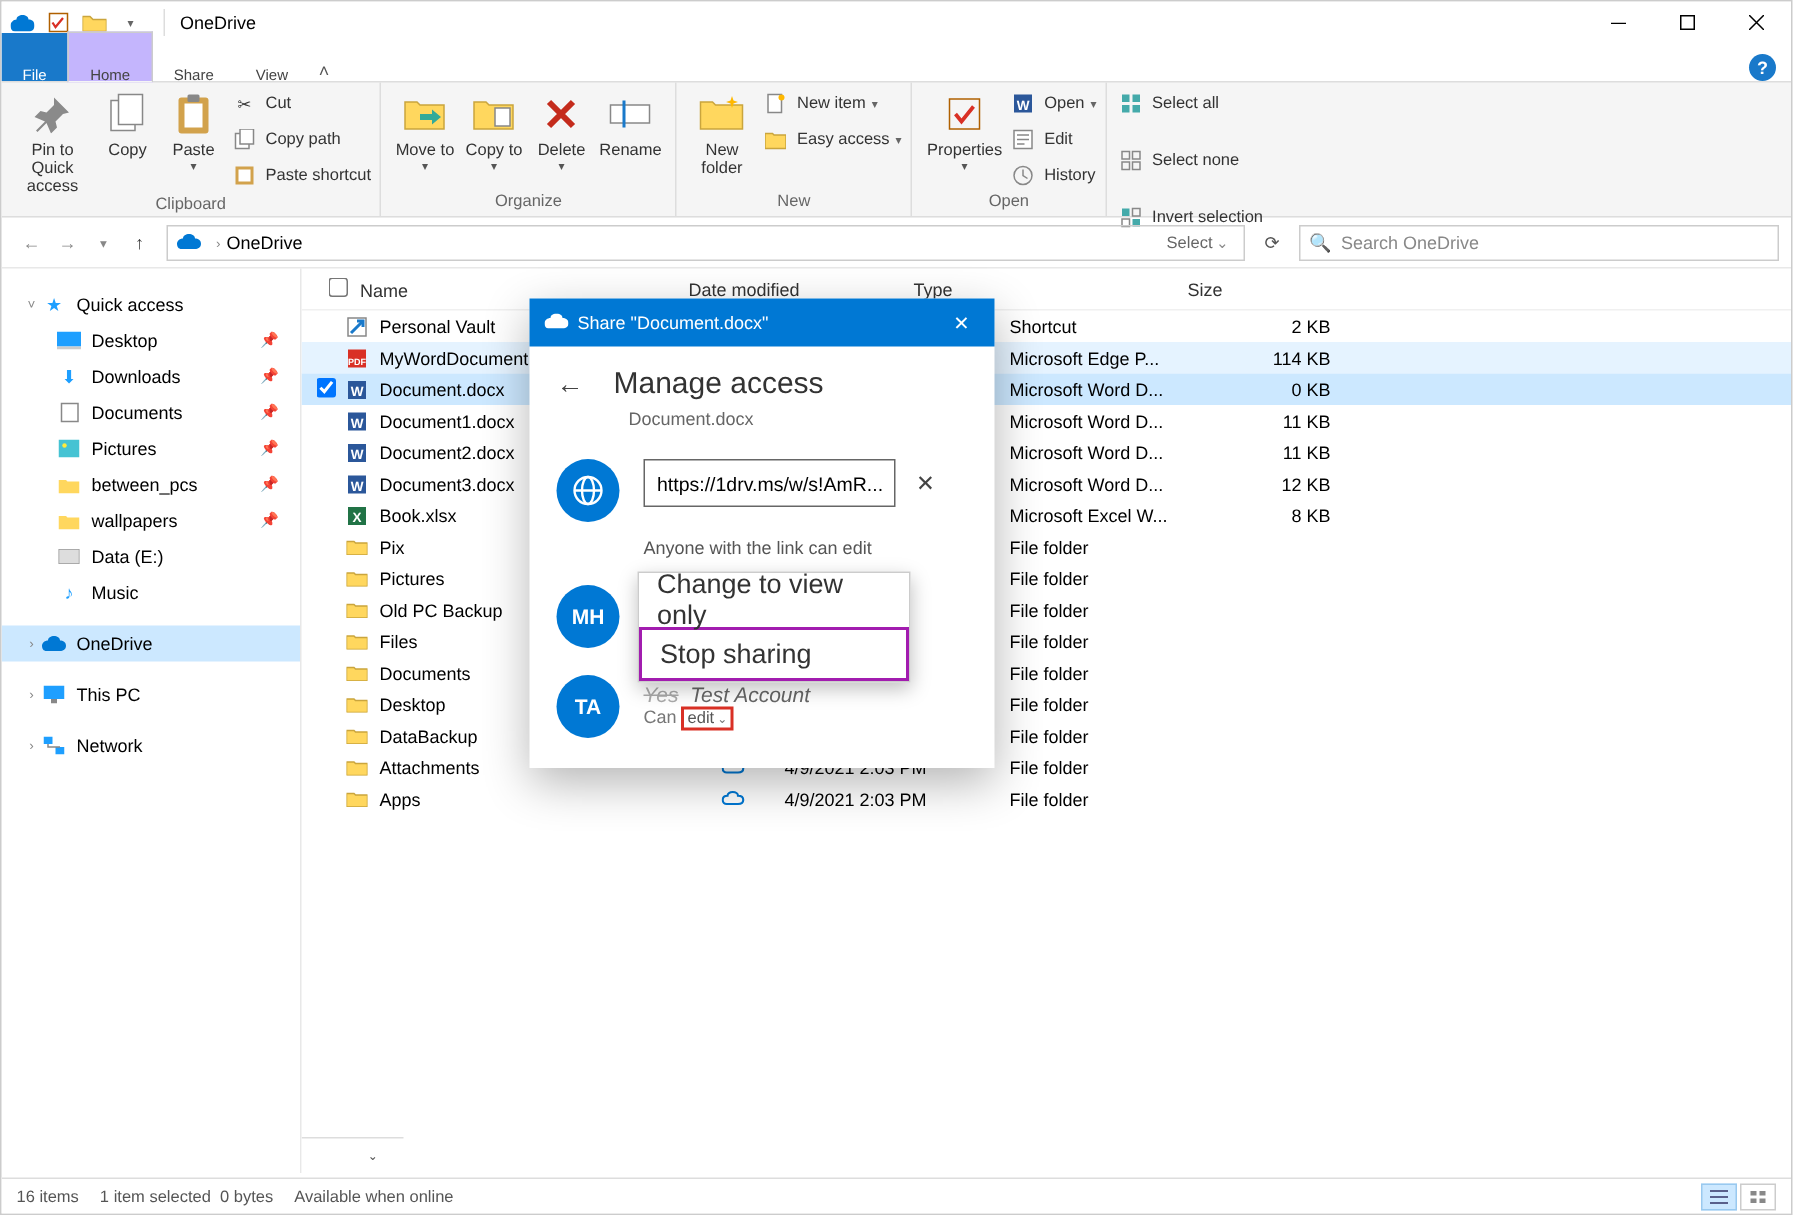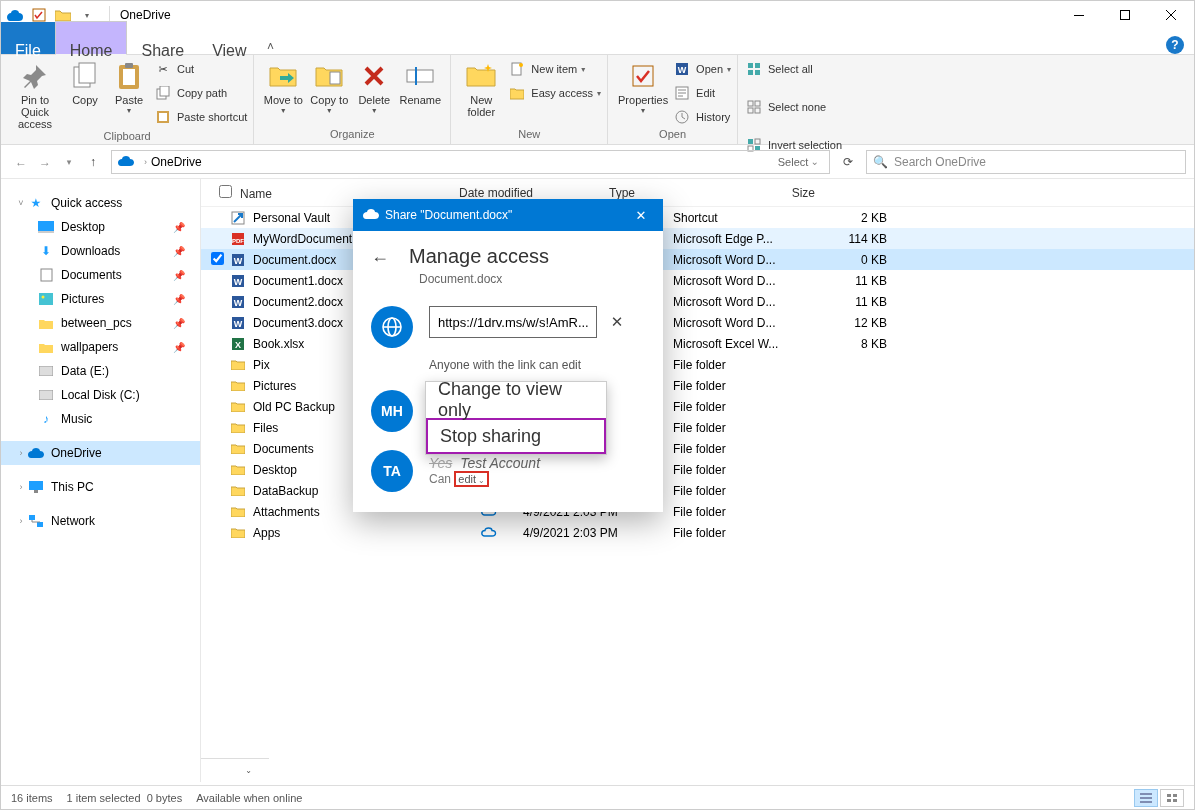--- a/index.html
+++ b/index.html
@@ -9,21 +9,21 @@
   .titlebar { display:flex; align-items:center; height:28px; background:#fff; }
   .titlebar .qa { display:flex; align-items:center; padding:0 4px; }
   .titlebar .qa .ic { width:20px; height:20px; display:flex; align-items:center; justify-content:center; margin-right:4px; }
   .titlebar .sep { width:1px; height:18px; background:#ddd; margin:0 4px; }
   .titlebar .title { padding-left:6px; font-size:12px; }
   .titlebar .winctrls { margin-left:auto; display:flex; }
   .winbtn { width:46px; height:28px; display:flex; align-items:center; justify-content:center; color:#000; }
 
   
   .menutabs { display:flex; align-items:flex-end; height:25px; background:#fff; position:relative; }
-  .mtab { padding:16px 14px; height:21px; line-height:25px; font-size:16px; color:#444; }
+  .mtab { padding:16px 14px; height:21px; line-height:25px; font-size:10px; color:#444; }
   .mtab.file { background:#1979ca; color:#fff; }
   .mtab.active { border:1px solid #ccc; border-bottom:1px solid #f5f5f5; background:#c4b5fd; position:relative; top:1px; }
   .help { margin-left:auto; width:18px; height:18px; border-radius:50%; background:#1979ca; color:#fff; display:flex; align-items:center; justify-content:center; margin-right:10px; margin-top:3px; font-weight:bold; }
   .collapse { width:20px; text-align:center; color:#555; margin-right:6px; margin-top:4px; }
 
   
   .ribbon { height:91px; background:#f5f5f5; border-top:1px solid #ddd; border-bottom:1px solid #ddd; display:flex; }
   .rgroup { border-right:1px solid #ddd; display:flex; flex-direction:column; padding:3px 6px 0 6px; height:100%; }
   .rgroup .body { flex:1; display:flex; align-items:flex-start; }
   .rgroup .glabel { text-align:center; font-size:11px; color:#666; padding-bottom:2px; height:16px; }
@@ -480,28 +480,20 @@
       </div>
     <div class="navitem sub">
         <span class="nicon">
           <svg width="14" height="10">
             <rect width="14" height="10" fill="#ddd" stroke="#999"></rect>
           </svg>
         </span>
         <span>Data (E:)</span>
       </div>
     <div class="navitem sub">
-        <span class="nicon">
-          <svg width="14" height="10">
-            <rect width="14" height="10" fill="#ddd" stroke="#999"></rect>
-          </svg>
-        </span>
-        <span>Local Disk (C:)</span>
-      </div>
-    <div class="navitem sub">
         <span class="nicon" style="color:#1e9fff;">♪</span>
         <span>Music</span>
       </div>
     <div class="navgap"></div>
     <div class="navitem sel">
         <span class="exp">›</span>
         <span class="nicon">
           <svg width="16" height="10" viewBox="0 0 16 10">
             <path fill="#0078d4" d="M4 3C4 1 6 0 8 0c2 0 4 1 4 3 2 0 4 1 4 3.5S14 10 12 10H3C1 10 0 8.5 0 6.5 0 4.5 2 3 4 3z"></path>
           </svg>

